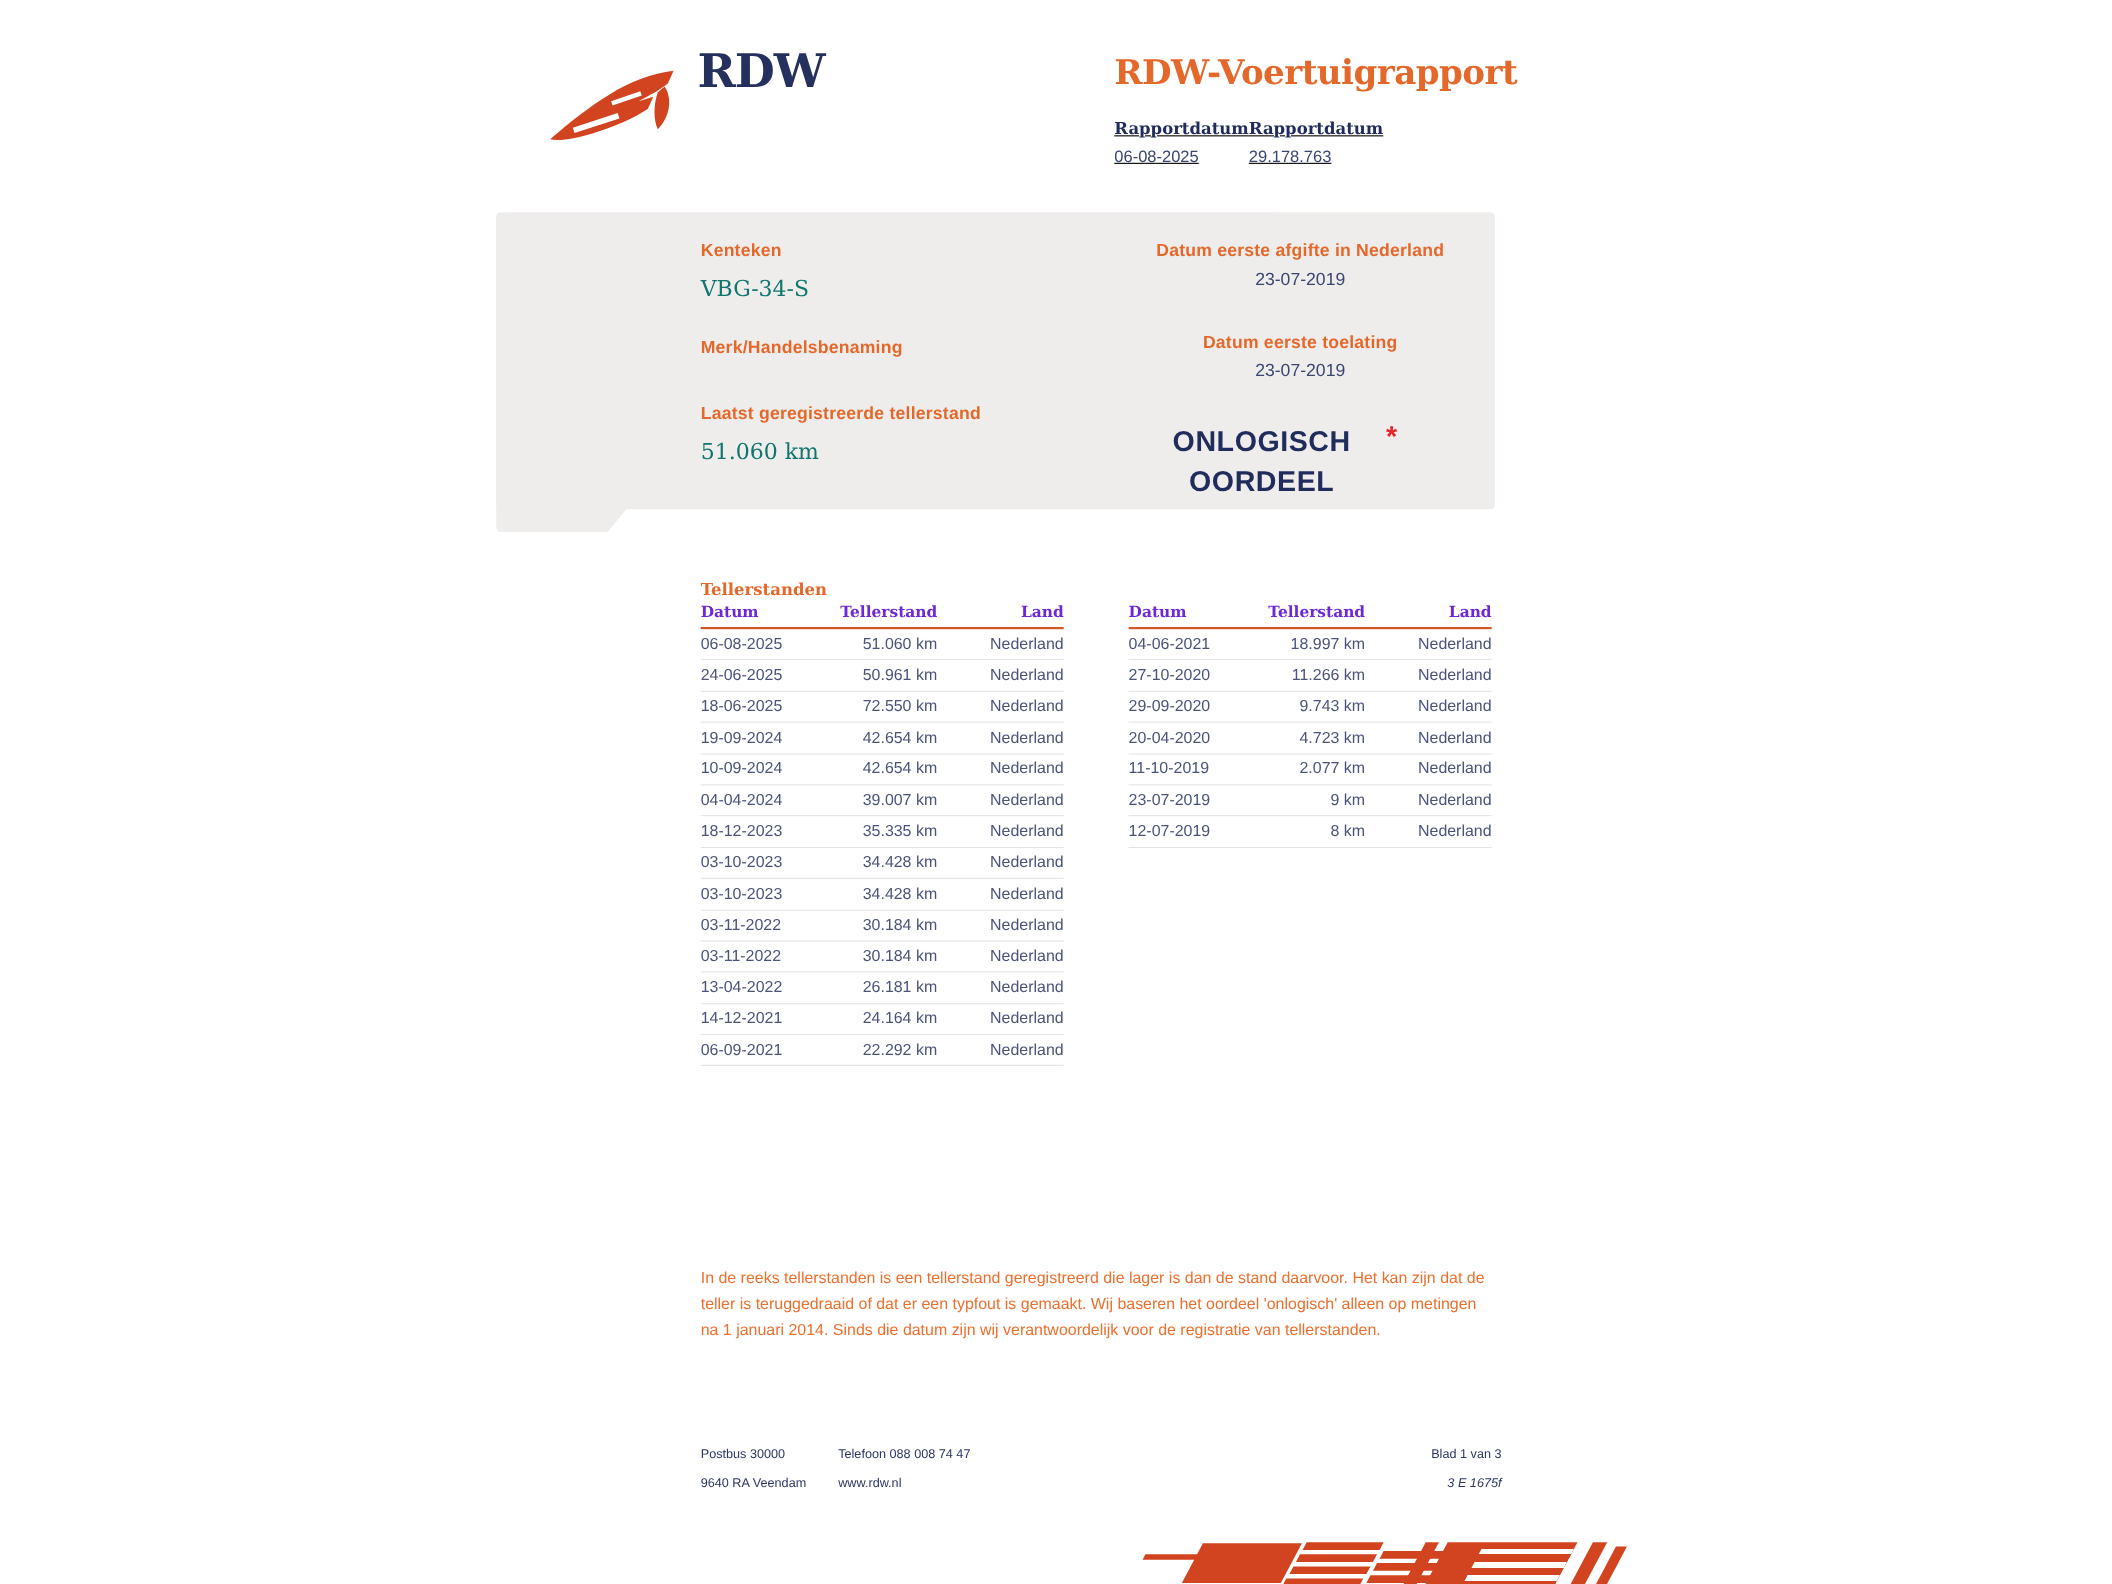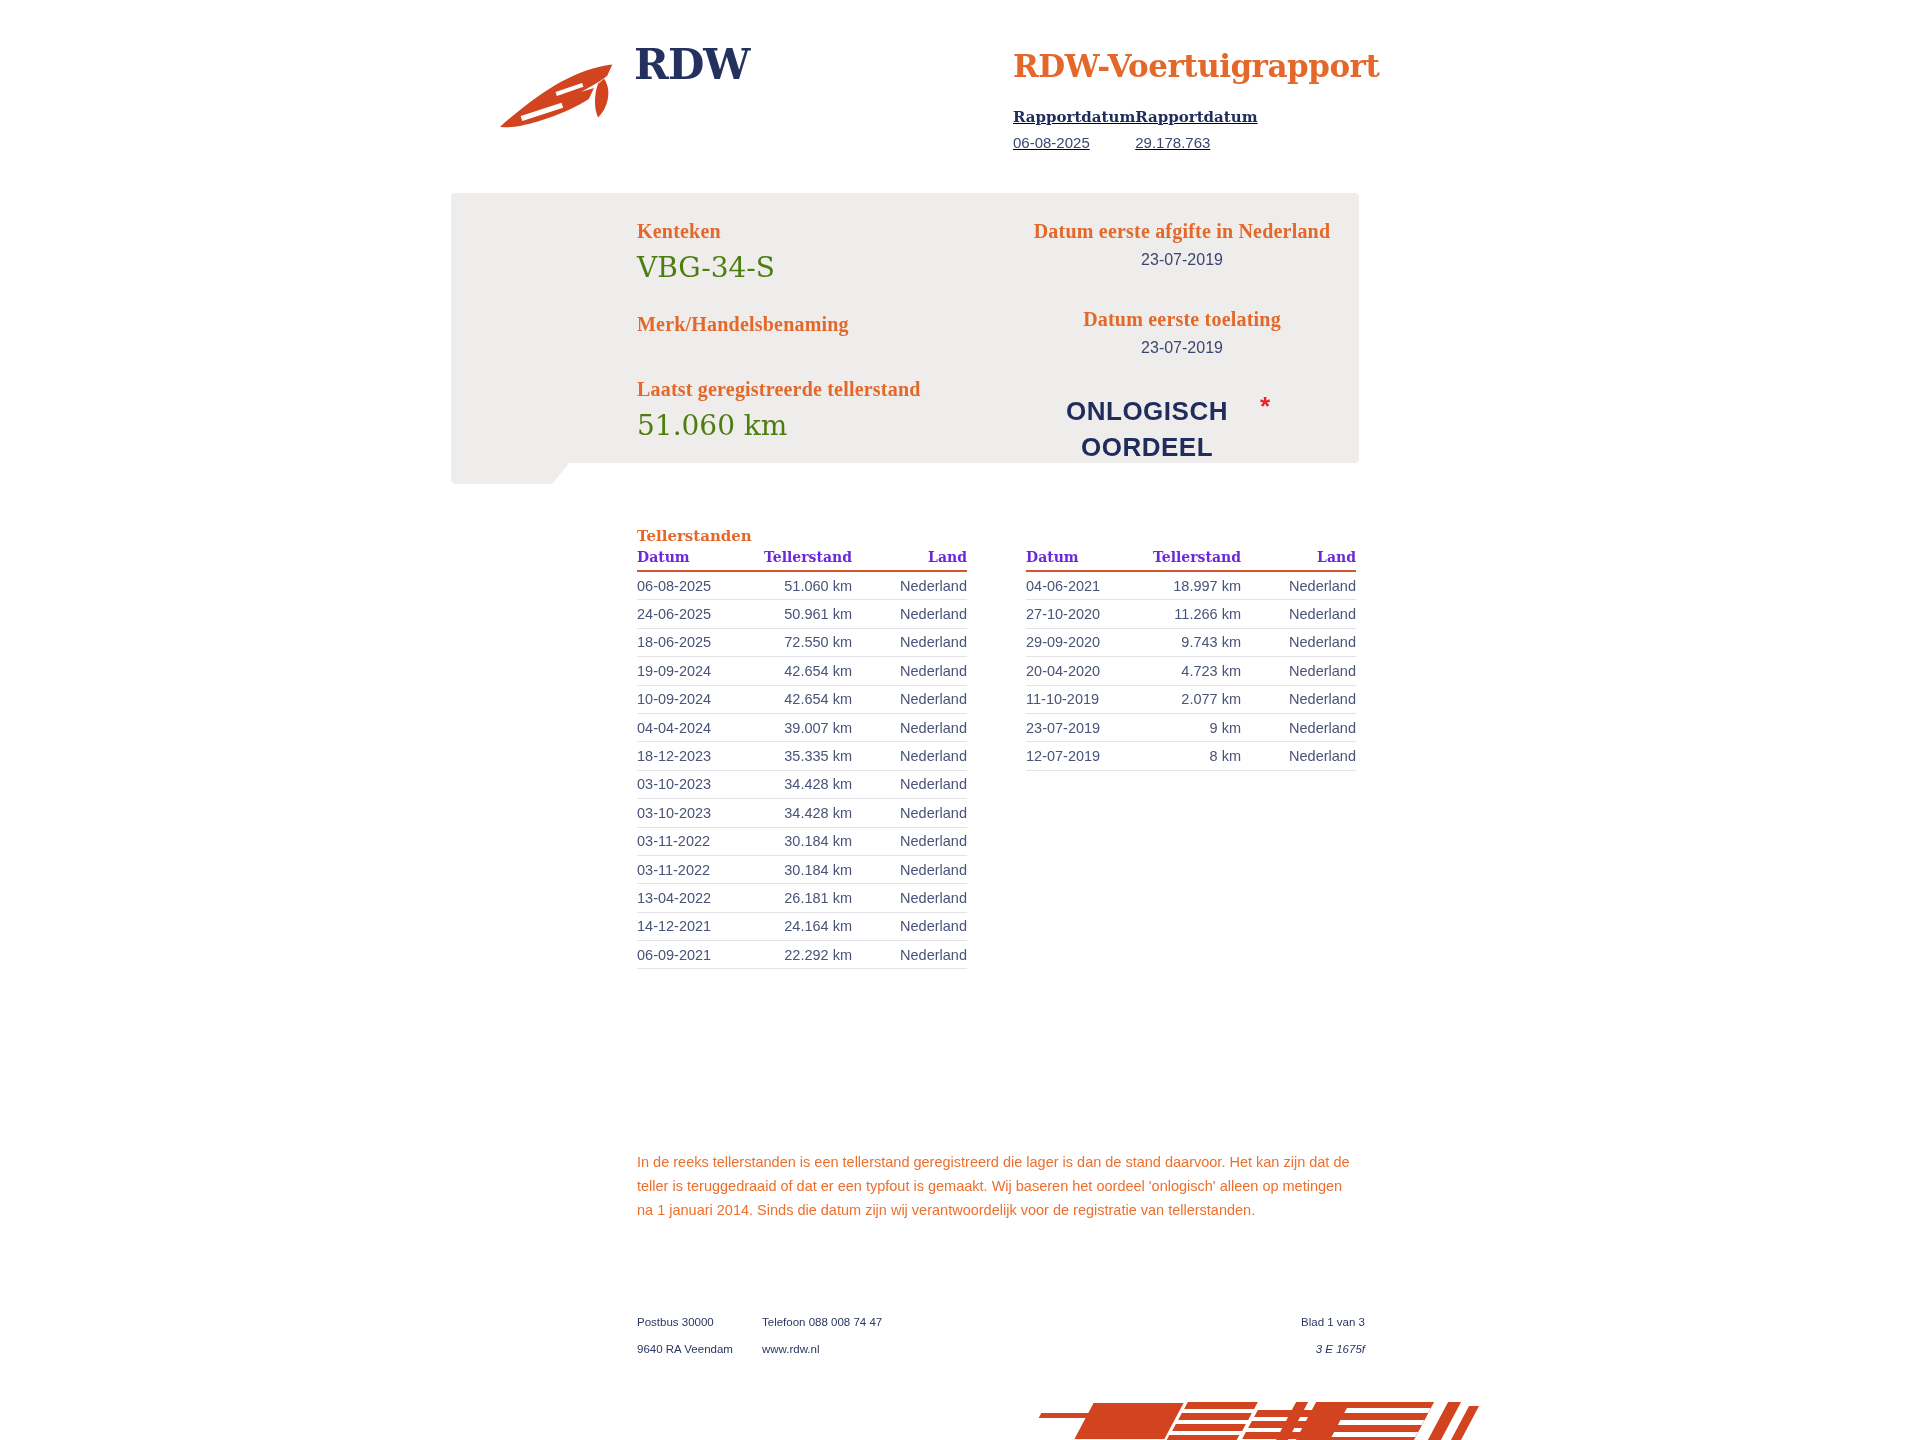--- a/index.html
+++ b/index.html
@@ -26,24 +26,24 @@
     position:absolute;left:451px;top:193px;width:908px;height:270px;
     background:#EFEDEC;border-radius:4px 4px 4px 0;
   }
   .panel-tab{
     position:absolute;left:451px;top:462px;width:119px;height:22px;background:#EFEDEC;
     clip-path:polygon(0 0,100% 0,85% 100%,0 100%);border-radius:0 0 0 5px;
   }
   .panel-col-left{position:absolute;left:186px;top:27px;width:300px;}
   .panel-col-right{position:absolute;left:566px;top:27px;width:330px;text-align:center;}
   .field-label{
-    font-family:Liberation Serif, serif;font-weight:bold;font-size:20px;color:#E4682A;letter-spacing:0.2px;
+    font-family:Liberation Sans, sans-serif;font-weight:bold;font-size:16px;color:#E4682A;letter-spacing:0.2px;
   }
   .big-value{
-    font-family:"DejaVu Serif",serif;font-size:28px;color:#4d7c0f;line-height:37px;margin-top:6px;
+    font-family:"DejaVu Serif",serif;font-size:20px;color:#0f766e;line-height:37px;margin-top:6px;
   }
   .small-value{font-size:16px;color:#39466F;margin-top:8px;}
   .gap-md{margin-top:27px;}
   .gap-lg{margin-top:42px;}
   .oordeel-wrap{position:relative;margin-top:36px;width:260px;}
   .oordeel{
     font-family:"Liberation Sans",sans-serif;font-weight:bold;font-size:26px;line-height:36px;
     color:#1F2C5C;letter-spacing:0.5px;
   }
   .oordeel-mark{

